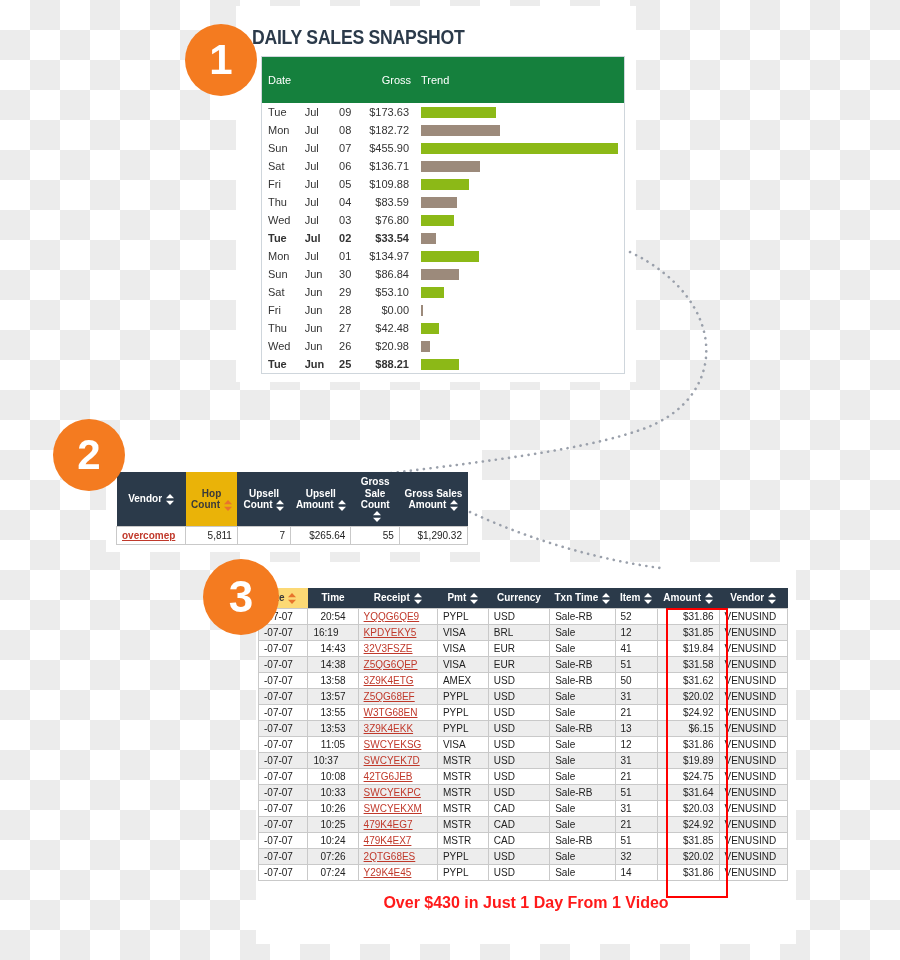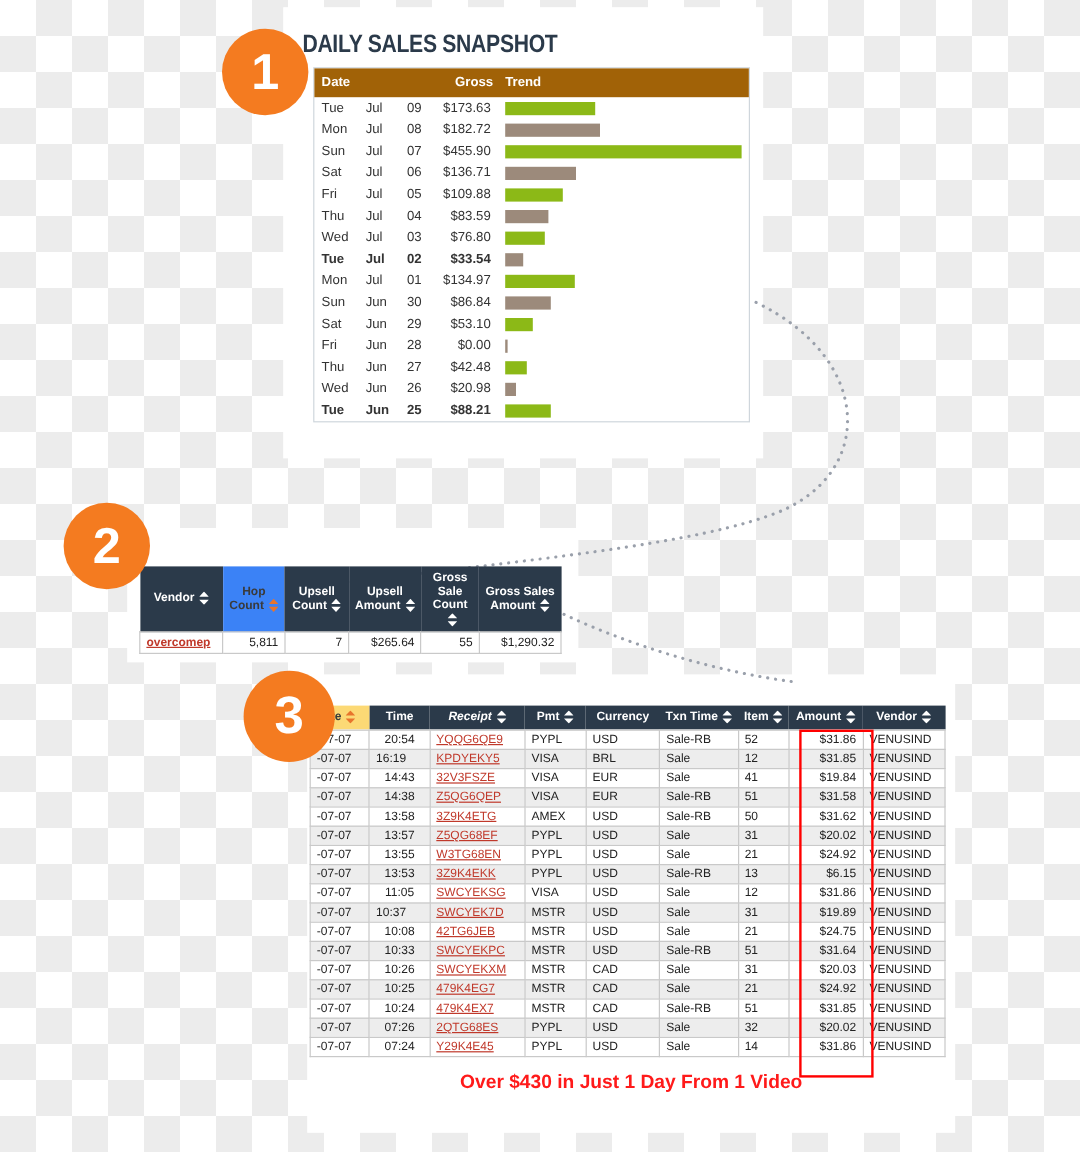--- a/index.html
+++ b/index.html
@@ -87,26 +87,26 @@
     box-sizing: border-box;
     z-index: 10;
   }
   table.snap {
     width: 100%;
     border-collapse: collapse;
     font-size: 11px;
     color: #333;
   }
   table.snap thead th {
-    background: #a16207;
+    background: #15803d;
     color: #ffffff;
-    font-weight: bold;
+    font-weight: normal;
     font-size: 11px;
     text-align: left;
-    padding: 5px 6px;
+    padding: 16px 6px;
     height: 14px;
   }
   table.snap thead th.th-gross { text-align: right; padding-right: 4px;}
   table.snap tbody td {
     padding: 3px 6px;
     font-size: 11px;
     white-space: nowrap;
   }
   td.c-day   { width: 34px; }
   td.c-mon   { width: 34px; }
@@ -129,21 +129,21 @@
   .dk-table th {
     background: #2B3A4A;
     color: #ffffff;
     font-weight: bold;
     font-size: 10px;
     padding: 4px 5px;
     vertical-align: middle;
     line-height: 1.15;
   }
   .dk-table th.hl {
-    background: #3b82f6;
+    background: #eab308;
     color: #3a3a3a;
   }
   .dk-table td {
     border: 1px solid #c9c9c9;
     padding: 3px 5px;
     font-size: 10px;
     color: #222;
     background: #ffffff;
     white-space: nowrap;
   }
@@ -422,21 +422,21 @@
 
   <div id="txn-table-wrap">
     <table class="dk-table" id="txn-table">
       <thead>
         <tr id="txn-header-row">
             <th class="date-hl" style="width: 44px;"><span>ate</span><span class="sortarrows"><svg width="8" height="11" viewBox="0 0 8 11">
                   <polygon points="4,0 8,4.3 0,4.3" fill="#E8742C"></polygon>
                   <polygon points="4,11 8,6.7 0,6.7" fill="#E8742C"></polygon>
                 </svg></span></th>
             <th style="width: 46px;"><span>Time</span></th>
-            <th style="width: 74px; font-style: italic;"><span>Receipt</span><span class="sortarrows"><svg width="8" height="11" viewBox="0 0 8 11">
+            <th style="width: 74px;"><span>Receipt</span><span class="sortarrows"><svg width="8" height="11" viewBox="0 0 8 11">
                   <polygon points="4,0 8,4.3 0,4.3" fill="#ffffff"></polygon>
                   <polygon points="4,11 8,6.7 0,6.7" fill="#ffffff"></polygon>
                 </svg></span></th>
             <th style="width: 46px;"><span>Pmt</span><span class="sortarrows"><svg width="8" height="11" viewBox="0 0 8 11">
                   <polygon points="4,0 8,4.3 0,4.3" fill="#ffffff"></polygon>
                   <polygon points="4,11 8,6.7 0,6.7" fill="#ffffff"></polygon>
                 </svg></span></th>
             <th style="width: 56px;"><span>Currency</span></th>
             <th style="width: 62px;"><span>Txn Time</span><span class="sortarrows"><svg width="8" height="11" viewBox="0 0 8 11">
                   <polygon points="4,0 8,4.3 0,4.3" fill="#ffffff"></polygon>

